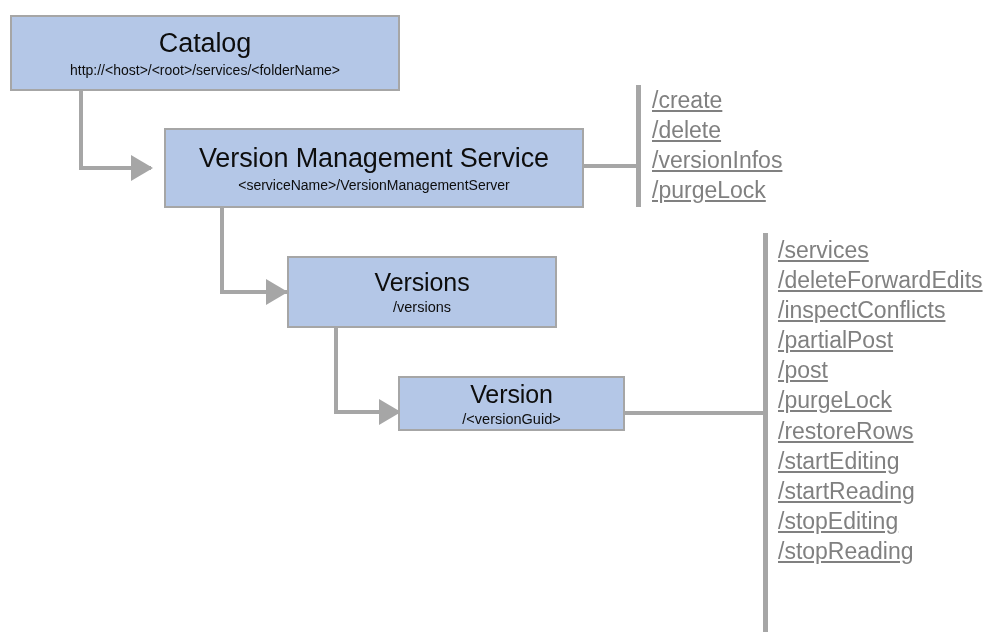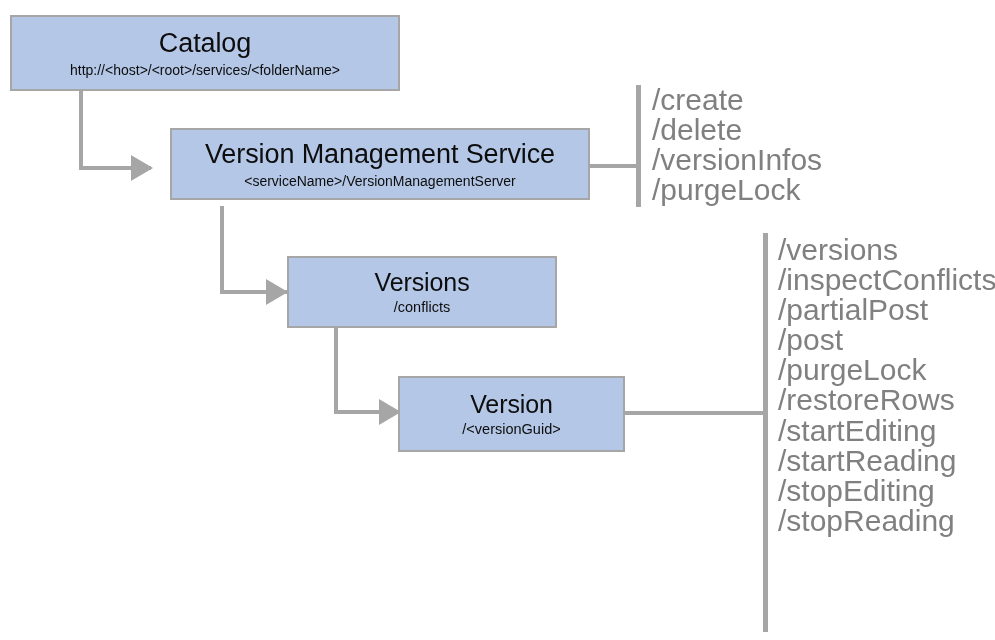--- a/index.html
+++ b/index.html
@@ -69,23 +69,24 @@
   .bracket {
     position: absolute;
     width: 5px;
     background: #a6a6a6;
   }
 
   
   .ops {
     position: absolute;
     color: #808080;
-    font-size: 30px;
+    font-size: 23px;
     line-height: 30px;
     white-space: nowrap;
+    text-decoration: underline;
   }
   .ops .op { display: block; }
   #ops-version { line-height: 30.1px; }
 </style>
 </head>
 <body>
 
 <div id="canvas">
 
   <div class="conn-v" style="left:79px; top:88px; height:82px;"></div>
@@ -104,44 +105,45 @@
   <div class="bracket" style="left:636px; top:85px; height:122px;"></div>
 
   <div class="conn-h" style="left:623px; top:411px; width:143px;"></div>
   <div class="bracket" style="left:763px; top:233px; height:399px;"></div>
 
   <div class="node" id="node-catalog" style="left:10px; top:15px; width:390px; height:76px;">
     <div class="title">Catalog</div>
     <div class="subtitle">http://&lt;host&gt;/&lt;root&gt;/services/&lt;folderName&gt;</div>
   </div>
 
-  <div class="node" id="node-version-management-service" style="left:170px; top:128px; width:420px; height:72px;">
+  <div class="node" id="node-version-management-service" style="left:164px; top:128px; width:420px; height:80px;">
     <div class="title">Version Management Service</div>
     <div class="subtitle">&lt;serviceName&gt;/VersionManagementServer</div>
   </div>
 
   <div class="node small" id="node-versions" style="left:287px; top:256px; width:270px; height:72px;">
     <div class="title">Versions</div>
-    <div class="subtitle">/conflicts</div>
+    <div class="subtitle">/versions</div>
   </div>
 
-  <div class="node small" id="node-version" style="left:398px; top:376px; width:227px; height:76px;">
+  <div class="node small" id="node-version" style="left:398px; top:376px; width:227px; height:55px;">
     <div class="title">Version</div>
     <div class="subtitle">/&lt;versionGuid&gt;</div>
   </div>
 
   <div class="ops" id="ops-service" style="left:652px; top:85px;">
     <span class="op">/create</span>
     <span class="op">/delete</span>
     <span class="op">/versionInfos</span>
     <span class="op">/purgeLock</span>
   </div>
 
   <div class="ops" id="ops-version" style="left:778px; top:235px;">
-    <span class="op">/versions</span>
+    <span class="op">/services</span>
+    <span class="op">/deleteForwardEdits</span>
     <span class="op">/inspectConflicts</span>
     <span class="op">/partialPost</span>
     <span class="op">/post</span>
     <span class="op">/purgeLock</span>
     <span class="op">/restoreRows</span>
     <span class="op">/startEditing</span>
     <span class="op">/startReading</span>
     <span class="op">/stopEditing</span>
     <span class="op">/stopReading</span>
   </div>

